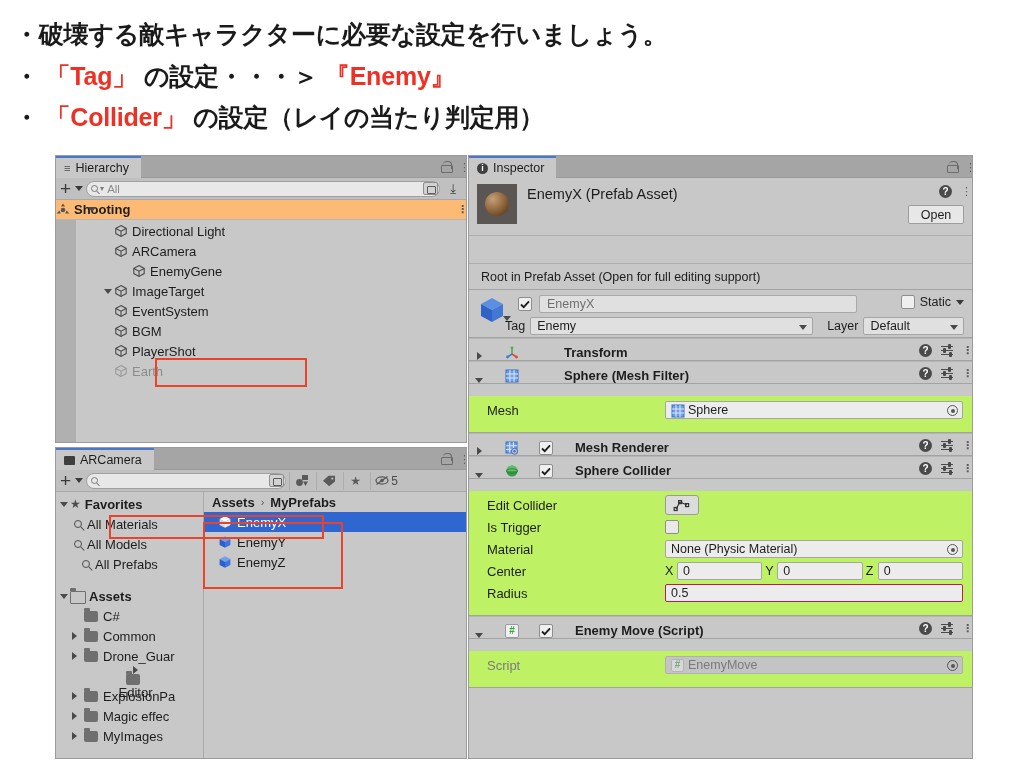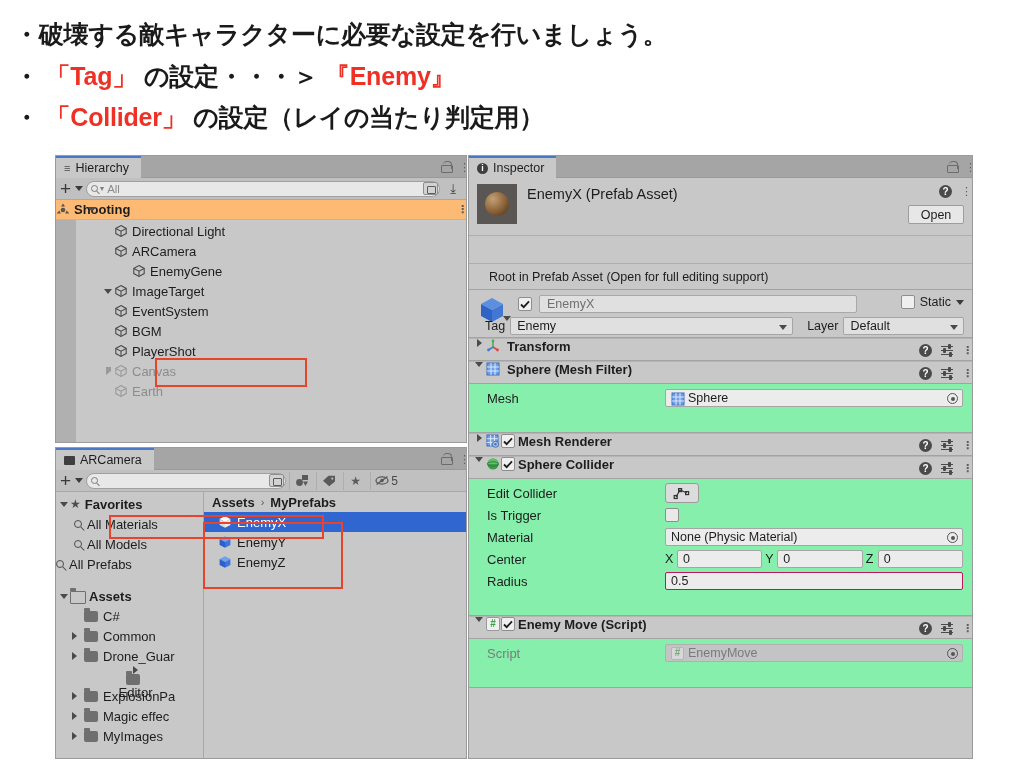--- a/index.html
+++ b/index.html
@@ -181,21 +181,21 @@
   }
   .open-btn {
     position: absolute; right: 8px; top: 27px; width: 56px; height: 19px;
     background: #e7e7e7; border: 1px solid #9d9d9d; border-radius: 2px;
     display: flex; align-items: center; justify-content: center;
     font-size: 12.5px; color: #1d1d1d;
   }
   .insp-blank { height: 28px; background: #c8c8c8; border-bottom: 1px solid #aeaeae; }
   .insp-note {
     height: 26px; background: #c8c8c8; display: flex; align-items: center;
-    padding-left: 20px; font-size: 12.5px; color: #1d1d1d; border-bottom: 1px solid #a3a3a3;
+    padding-left: 12px; font-size: 12.5px; color: #1d1d1d; border-bottom: 1px solid #a3a3a3;
   }
   .go-header { height: 48px; background: #c8c8c8; position: relative; border-bottom: 1px solid #a3a3a3; }
   .go-cube { position: absolute; left: 8px; top: 5px; width: 30px; height: 30px; }
   .go-cube-caret {
     position: absolute; left: 34px; top: 26px; width: 0; height: 0;
     border-left: 4px solid transparent; border-right: 4px solid transparent; border-top: 5px solid #4a4a4a;
   }
   .chk {
     width: 14px; height: 14px; background: #efefef; border: 1px solid #8e8e8e; border-radius: 2px;
     display: flex; align-items: center; justify-content: center; flex: none;
@@ -203,51 +203,51 @@
   .chk svg { display: block; }
   .namefield {
     position: absolute; left: 70px; top: 5px; right: 115px; height: 18px;
     background: #e0e0e0; border: 1px solid #a8a8a8; border-radius: 2px;
     display: flex; align-items: center; padding-left: 7px; font-size: 12.5px; color: #707070;
   }
   .go-chk { position: absolute; left: 49px; top: 7px; }
   .static-wrap { position: absolute; right: 8px; top: 5px; display: flex; align-items: center; gap: 5px; }
   .static-wrap .lbl { font-size: 12.5px; color: #1d1d1d; }
   .tag-row { position: absolute; left: 16px; top: 26px; right: 8px; height: 19px; display: flex; align-items: center; }
-  .fld-lbl { font-size: 12.5px; color: #1d1d1d; margin-right: 5px; }
+  .fld-lbl { font-size: 12.5px; color: #1d1d1d; margin-right: 5px; margin-left: 20px; }
   .dropdown {
     height: 18px; background: #e0e0e0; border: 1px solid #a5a5a5; border-radius: 2px;
     display: flex; align-items: center; padding: 0 4px 0 6px; font-size: 12.5px; color: #1d1d1d;
     position: relative;
   }
   .dropdown .dd-caret {
     position: absolute; right: 5px; top: 7px; width: 0; height: 0;
     border-left: 4px solid transparent; border-right: 4px solid transparent; border-top: 5px solid #4a4a4a;
   }
 
   .comp-header {
-    height: 23px; background: #c8c8c8; display: flex; align-items: flex-start;
-    padding-left: 4px; gap: 1px; border-top: 1px solid #b5b5b5; border-bottom: 1px solid #a3a3a3;
+    height: 23px; background: #c8c8c8; display: flex; align-items: flex-end;
+    padding-left: 4px; gap: 20px; border-top: 1px solid #b5b5b5; border-bottom: 1px solid #a3a3a3;
     font-size: 13px; font-weight: bold; color: #1d1d1d; position: relative;
   }
   .comp-header .right-ics {
     position: absolute; right: 7px; top: 5px; display: flex; align-items: center; gap: 9px;
   }
   .slider-ic { width: 12px; height: 11px; position: relative; }
   .slider-ic i {
     position: absolute; left: 0; width: 12px; height: 1.4px; background: #4a4a4a;
   }
   .slider-ic i:nth-child(1) { top: 1px; } .slider-ic i:nth-child(2) { top: 5px; } .slider-ic i:nth-child(3) { top: 9px; }
   .slider-ic b {
     position: absolute; width: 3px; height: 5px; background: #4a4a4a; border-radius: 1px;
   }
   .slider-ic b:nth-child(4) { left: 7px; top: -1px; }
   .slider-ic b:nth-child(5) { left: 2px; top: 3px; }
   .slider-ic b:nth-child(6) { left: 8px; top: 7px; }
-  .comp-body { background: #86efac; padding: 3px 0 23px 0; border-bottom: 1px solid #a3a3a3; }
+  .comp-body { background: #bef264; padding: 3px 0 11px 0; border-bottom: 1px solid #a3a3a3; margin-top: 12px; }
   .prop-row { height: 22px; display: flex; align-items: center; padding-left: 18px; font-size: 13px; color: #1d1d1d; }
   .prop-lbl { width: 178px; flex: none; }
   .prop-lbl.dim { color: #7b7b7b; }
   .objfield {
     flex: 1; height: 18px; margin-right: 9px; background: #ececec; border: 1px solid #a5a5a5;
     border-radius: 2px; display: flex; align-items: center; padding-left: 5px; gap: 4px;
     font-size: 12.5px; color: #1d1d1d; position: relative;
   }
   .objfield.dimf { background: #c4c4c4; color: #7b7b7b; border-color: #b0b0b0; }
   .objfield .picker {
@@ -421,34 +421,20 @@
             <span style="display:inline-block;width:46px;flex:none;"></span>
             <span class="tri blank "></span>
             <span class="cube">
               <svg width="14" height="14" viewBox="0 0 14 14">
   <path d="M7 1.6 L12.2 4.4 L12.2 9.6 L7 12.4 L1.8 9.6 L1.8 4.4 Z" fill="none" stroke="#4a4a4a" stroke-width="1.1"></path>
   <path d="M1.8 4.4 L7 7.2 L12.2 4.4" fill="none" stroke="#4a4a4a" stroke-width="1.1"></path>
   <path d="M7 7.2 L7 12.4" fill="none" stroke="#4a4a4a" stroke-width="1.1"></path>
 </svg>
             </span>
             <span>PlayerShot</span>
-          </div>
-          <div class="row dim">
-            <span style="display:inline-block;width:46px;flex:none;"></span>
-            <span class="tri right dimc">
-              <i></i>
-            </span>
-            <span class="cube">
-              <svg width="14" height="14" viewBox="0 0 14 14">
-  <path d="M7 1.6 L12.2 4.4 L12.2 9.6 L7 12.4 L1.8 9.6 L1.8 4.4 Z" fill="none" stroke="#9a9a9a" stroke-width="1.1"></path>
-  <path d="M1.8 4.4 L7 7.2 L12.2 4.4" fill="none" stroke="#9a9a9a" stroke-width="1.1"></path>
-  <path d="M7 7.2 L7 12.4" fill="none" stroke="#9a9a9a" stroke-width="1.1"></path>
-</svg>
-            </span>
-            <span>Canvas</span>
           </div>
           <div class="row dim">
             <span style="display:inline-block;width:46px;flex:none;"></span>
             <span class="tri blank dimc"></span>
             <span class="cube">
               <svg width="14" height="14" viewBox="0 0 14 14">
   <path d="M7 1.6 L12.2 4.4 L12.2 9.6 L7 12.4 L1.8 9.6 L1.8 4.4 Z" fill="none" stroke="#9a9a9a" stroke-width="1.1"></path>
   <path d="M1.8 4.4 L7 7.2 L12.2 4.4" fill="none" stroke="#9a9a9a" stroke-width="1.1"></path>
   <path d="M7 7.2 L7 12.4" fill="none" stroke="#9a9a9a" stroke-width="1.1"></path>
 </svg>
@@ -514,21 +500,21 @@
         </div>
         <div id="fav-list">
             <div class="row" style="padding-left: 18px;">
               <span class="magsm"></span>
               <span>All Materials</span>
             </div>
             <div class="row" style="padding-left: 18px;">
               <span class="magsm"></span>
               <span>All Models</span>
             </div>
-            <div class="row" style="">
+            <div class="row" style=" margin-left: 26px;">
               <span class="magsm"></span>
               <span>All Prefabs</span>
             </div>
           </div>
         <div style="height:12px;"></div>
         <div class="row" style="padding-left:2px;font-weight:bold;">
           <span class="tri">
               <i></i>
             </span>
           <span class="folder open"></span>

